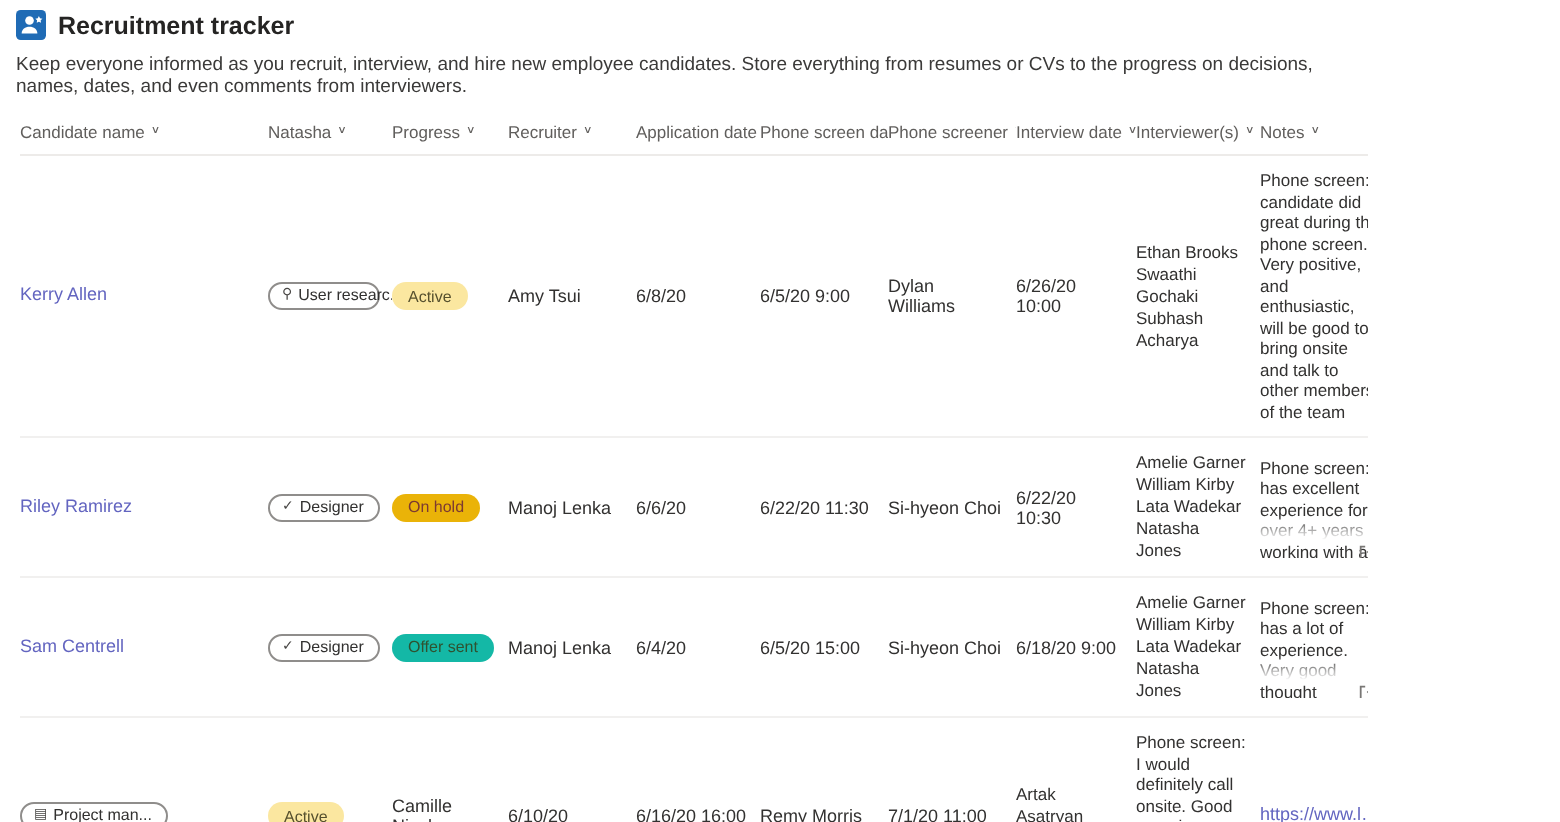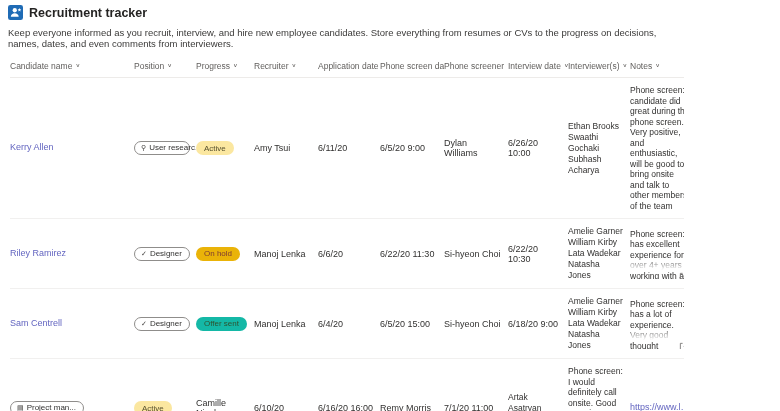--- a/index.html
+++ b/index.html
@@ -61,21 +61,21 @@
     <div class="app-subtitle">Keep everyone informed as you recruit, interview, and hire new employee candidates. Store everything from resumes or CVs to the progress on decisions, names, dates, and even comments from interviewers.</div>
   </div>
 
   <div class="table">
     <div class="thead grid-row" id="thead">
         <div class="hcell">
     <span class="hlabel">Candidate name</span>
     <span class="chev">∨</span>
   </div>
         <div class="hcell">
-    <span class="hlabel">Position</span>
+    <span class="hlabel">Natasha</span>
     <span class="chev">∨</span>
   </div>
         <div class="hcell">
     <span class="hlabel">Progress</span>
     <span class="chev">∨</span>
   </div>
         <div class="hcell">
     <span class="hlabel">Recruiter</span>
     <span class="chev">∨</span>
   </div>
@@ -120,21 +120,21 @@
     <div class="cell">
       <span class="position-pill">
         <span class="pos-ico">⚲</span>
         <span>User researc...</span>
       </span>
     </div>
     <div class="cell">
       <span class="progress-pill" style="background: rgb(251, 231, 160); color: rgb(86, 80, 46);">Active</span>
     </div>
     <div class="cell">Amy Tsui</div>
-    <div class="cell">6/11/20</div>
+    <div class="cell">6/8/20</div>
     <div class="cell">6/5/20 9:00</div>
     <div class="cell">Dylan Williams</div>
     <div class="cell">6/26/20 10:00</div>
     <div class="cell muted-lines">
             <div>Ethan Brooks</div>
             <div>Swaathi Gochaki</div>
             <div>Subhash Acharya</div>
           </div>
     <div class="cell notes-cell">
       <div class="notes-text">Phone screen: candidate did great during the phone screen. Very positive, and enthusiastic, will be good to bring onsite and talk to other members of the team</div>

